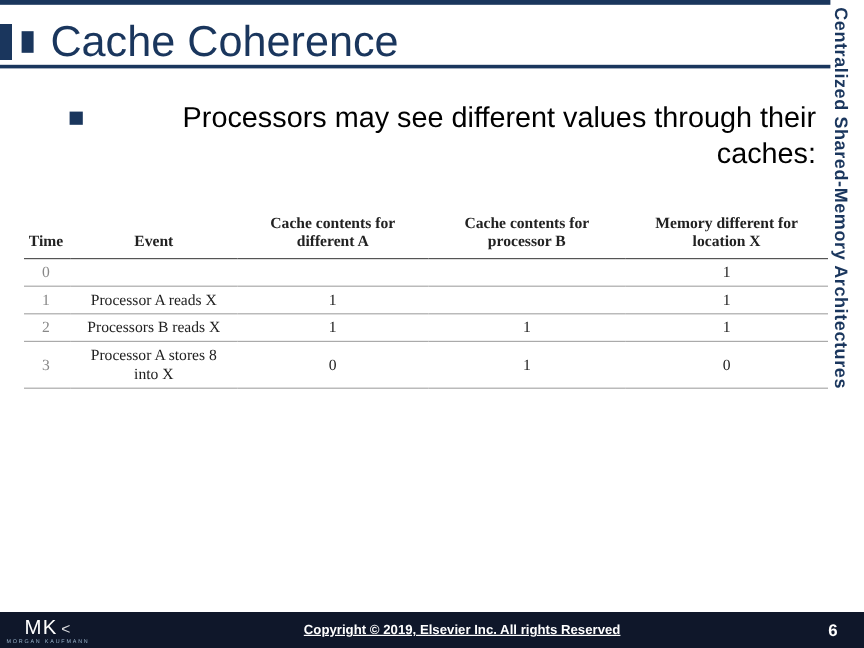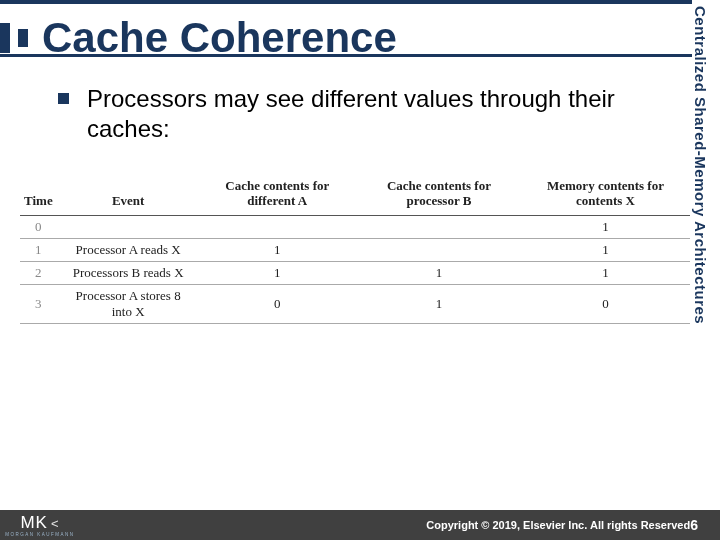--- a/index.html
+++ b/index.html
@@ -27,22 +27,22 @@
     align-items: center;
   }
   .title-tick {
     width: 10px;
     height: 30px;
     background: #1a365d;
     margin-right: 8px;
   }
   .title-tick.short { height: 18px; }
   .title-text {
-    font-size: 42px;
-    font-weight: bold;
+    font-size: 36px;
+    font-weight: normal;
     color: #1a365d;
     margin-left: 6px;
   }
   .title-underline {
     position: absolute;
     top: 54px;
     left: 0;
     width: 100%;
     height: 3px;
     background: #1a365d;
@@ -76,20 +76,21 @@
     height: 11px;
     background: #1a365d;
     margin-top: 9px;
     margin-right: 18px;
     flex-shrink: 0;
   }
   .bullet-text {
     font-size: 24px;
     color: #000;
     line-height: 1.25;
+    text-align: right;
   }
   .table-img {
     position: absolute;
     top: 175px;
     left: 20px;
     right: 30px;
   }
   table.data {
     border-collapse: collapse;
     width: 100%;
@@ -119,21 +120,21 @@
     text-align: center;
     border-bottom: 1px solid #aaa;
   }
   table.data tr.graytime td:first-child { color: #888; }
   .footer {
     position: absolute;
     bottom: 0;
     left: 0;
     width: 100%;
     height: 30px;
-    background: #404040;
+    background: #0f172a;
     display: flex;
     align-items: center;
   }
   .mk-logo {
     width: 80px;
     height: 100%;
     display: flex;
     flex-direction: column;
     align-items: center;
     justify-content: center;
@@ -152,24 +153,25 @@
     opacity: 0.85;
   }
   .mk-logo .sub {
     font-size: 4.5px;
     letter-spacing: 1.5px;
     color: #9bb3c9;
     margin-top: -1px;
   }
   .copyright {
     flex: 1;
-    text-align: right;
+    text-align: center;
     color: #fff;
     font-size: 11px;
     font-weight: bold;
+    text-decoration: underline;
   }
   .pagenum {
     color: #fff;
     font-size: 14px;
     font-weight: bold;
     padding-right: 22px;
   }
 </style>
 </head>
 <body>
@@ -193,21 +195,21 @@
 </div>
 
 <div class="table-img">
   <table class="data">
     <thead>
       <tr>
         <th>Time</th>
         <th>Event</th>
         <th><span>Cache contents for different A</span></th>
         <th><span>Cache contents for processor B</span></th>
-        <th><span>Memory contents for contents X</span></th>
+        <th><span>Memory different for location X</span></th>
       </tr>
     </thead>
     <tbody>
       <tr class="graytime">
         <td>0</td>
         <td></td>
         <td></td>
         <td></td>
         <td>1</td>
       </tr>

